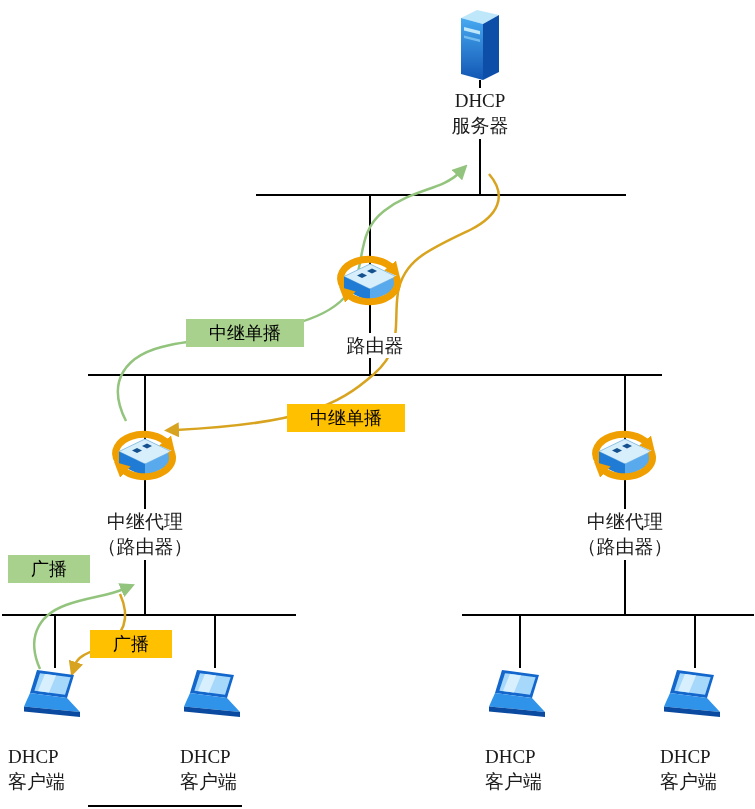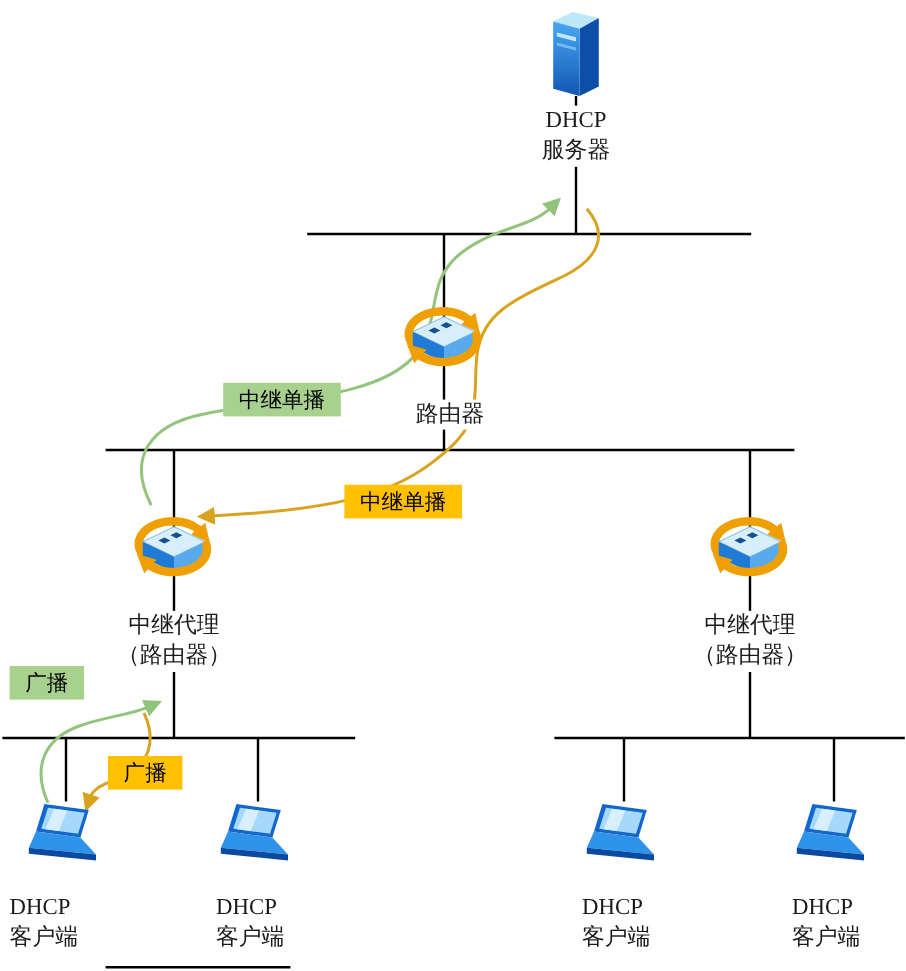--- a/index.html
+++ b/index.html
@@ -7,21 +7,21 @@
   body { font-family:"DejaVu Sans","Liberation Sans",sans-serif; color:#111; }
   #canvas { position:relative; width:755px; height:809px; background:#fff; overflow:hidden;font-family:Liberation Serif, serif; }
   .layer { position:absolute; left:0; top:0; width:755px; height:809px; }
   .node-icon { position:absolute; }
   .node-label {
     position:absolute; text-align:center; font-size:19px; line-height:1.34;
     color:#1a1a1a; white-space:pre-line; background:#fff;
   }
   .node-label.align-left { text-align:left; background:transparent; }
   .badge {
-    position:absolute; font-size:18px; line-height:1; padding:5px 13px;
+    position:absolute; font-size:18px; line-height:1; padding:5px 23px;
     color:#000; white-space:nowrap;
   }
 </style>
 </head>
 <body>
 
 <div id="canvas">
 
   <svg class="layer" width="755" height="809" viewBox="0 0 755 809">
     <defs>

